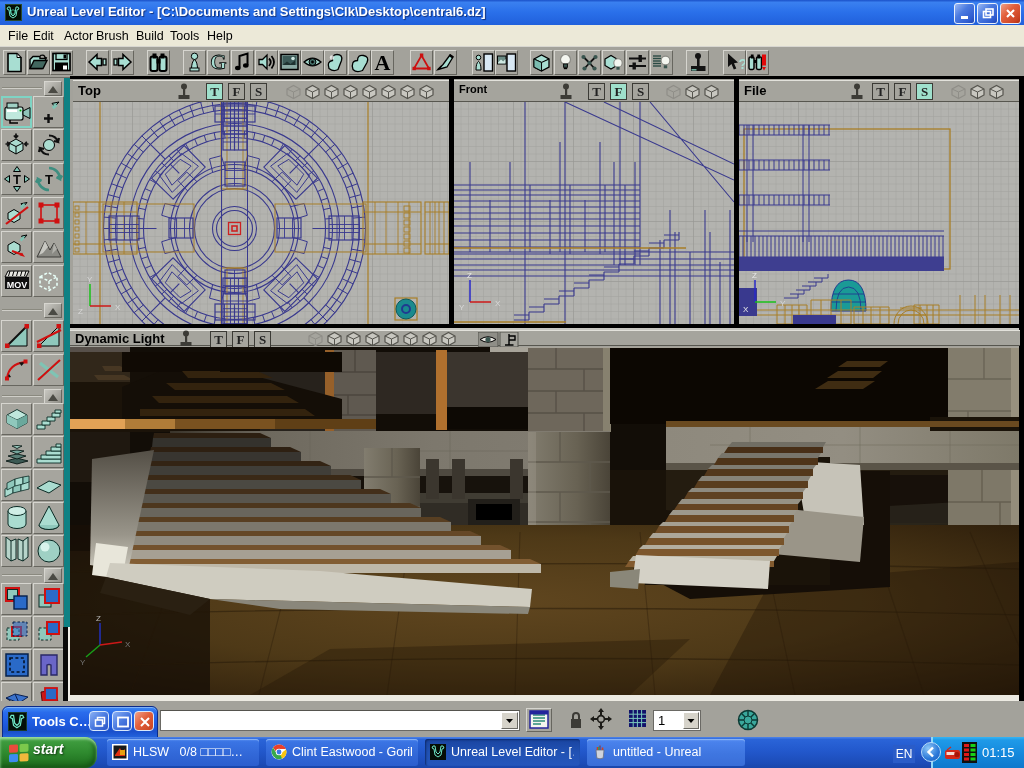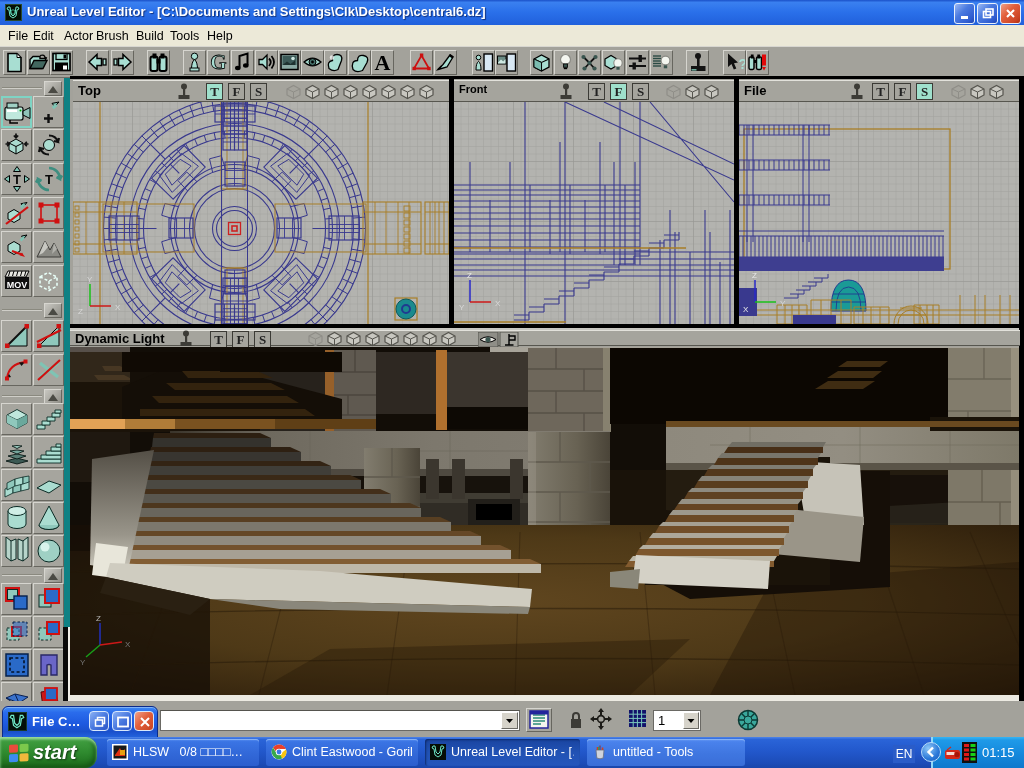--- a/index.html
+++ b/index.html
@@ -1145,21 +1145,21 @@
     <circle cx="11" cy="11" r="9.5" fill="#3aa89c" stroke="#0c3a34" stroke-width="1.5"></circle>
     <g stroke="#0c3a34" stroke-width="1.4" fill="none">
       <path d="M11 1.5 V20.5 M1.5 11 H20.5 M4.3 4.3 L17.7 17.7 M17.7 4.3 L4.3 17.7"></path>
     </g>
     <circle cx="11" cy="11" r="4" fill="#3aa89c" stroke="#0c3a34"></circle>
   </svg>
 <div class="abs" style="left:2px;top:706px;width:156px;height:32px;border-radius:6px 6px 0 0;background:linear-gradient(180deg,#3f8bf4 0%,#2a6cec 18%,#1e5ae0 55%,#1a50cc 82%,#2262dc 100%);border:1px solid #0a2a8a;box-shadow:inset 0 1px 0 #7fb2f8;">
     <div class="abs" style="left:5px;top:5px;width:19px;height:19px;background:#04100a;border:1px solid #1a3a2a;"><svg width="17" height="17" viewBox="0 0 15 15">
         <path d="M2 2 L4 2 L5 9 L7 11 L9 9 L10 2 L12 2 L13 4 L11 5 L10 11 L7 13 L4 11 L3 5 L1 4 Z" fill="none" stroke="#6fe8c8" stroke-width="1.1"></path>
       </svg></div>
-    <div class="abs" style="left:29px;top:7px;color:#fff;font-weight:bold;font-size:13px;">File C…</div>
+    <div class="abs" style="left:29px;top:7px;color:#fff;font-weight:bold;font-size:13px;">Tools C…</div>
   </div>
 <div class="abs" style="left:89px;top:711px;width:20px;height:20px;border-radius:4px;border:1px solid #d8e8fc;background:linear-gradient(135deg,#8ab0f4 0%,#4a7ae0 50%,#2a54c8 100%);">
     <svg width="18" height="18" style="position:absolute;left:1px;top:1px;">
       <rect x="4.5" y="7" width="7" height="6" fill="none" stroke="#fff" stroke-width="1.5"></rect>
       <path d="M6.5 7 V4.5 h7 v6 h-2.5" fill="none" stroke="#fff" stroke-width="1.5"></path>
     </svg>
   </div>
 <div class="abs" style="left:112px;top:711px;width:20px;height:20px;border-radius:4px;border:1px solid #d8e8fc;background:linear-gradient(135deg,#8ab0f4 0%,#4a7ae0 50%,#2a54c8 100%);">
     <svg width="18" height="18" style="position:absolute;left:1px;top:1px;">
       <rect x="4" y="4.5" width="10" height="9" fill="none" stroke="#fff" stroke-width="1.8"></rect>
@@ -1173,21 +1173,21 @@
 <div class="abs" style="left:0;top:737px;width:1024px;height:31px;background:linear-gradient(180deg,#4f85e8 0%,#2a64d8 8%,#2258cc 45%,#1c4cb8 85%,#1a46aa 100%);"></div>
 <div class="abs" style="left:0;top:737px;width:97px;height:31px;border-radius:0 12px 12px 0;background:linear-gradient(180deg,#6abf6a 0%,#3f9c3f 12%,#2f8a2f 50%,#1f701f 90%,#1a641a 100%);box-shadow:inset 0 2px 3px #9fdf9f,inset -3px -2px 5px #155515;">
     <svg class="abs" style="left:8px;top:5px;" width="22" height="21" viewBox="0 0 22 21">
       <g transform="skewY(-4)">
         <rect x="1" y="3" width="9" height="8" rx="1.5" fill="#e84c3c"></rect>
         <rect x="11.5" y="3" width="9" height="8" rx="1.5" fill="#7cc84c"></rect>
         <rect x="1" y="12.5" width="9" height="8" rx="1.5" fill="#3c8cf0"></rect>
         <rect x="11.5" y="12.5" width="9" height="8" rx="1.5" fill="#f0b83c"></rect>
       </g>
     </svg>
-    <div class="abs" style="left:33px;top:4px;color:#fff;font-size:20px;font-weight:bold;font-style:italic;text-shadow:1px 1px 2px #143a14;">start</div>
+    <div class="abs" style="left:33px;top:4px;color:#fff;font-size:14px;font-weight:bold;font-style:italic;text-shadow:1px 1px 2px #143a14;">start</div>
   </div>
 <div class="abs" style="left:107px;top:739px;width:152px;height:27px;border-radius:3px;background:linear-gradient(180deg,#5a90f0 0%,#3a74e4 10%,#3268d8 55%,#2c5ece 100%);box-shadow:inset 0 1px 0 #88b2f4;">
     <div class="abs" style="left:5px;top:5px;width:16px;height:16px;"><svg width="16" height="16">
         <rect x="0" y="0" width="16" height="16" fill="#fff"></rect>
         <rect x="1.5" y="1.5" width="13" height="13" fill="#181818"></rect>
         <path d="M3 11 L8 4 L10 8 L13 5 L13 12 L3 12 Z" fill="#e03010"></path>
         <rect x="8" y="6" width="5" height="5" fill="#e8a010"></rect>
       </svg></div>
     <div class="abs" style="left:26px;top:6px;color:#fff;font-size:12.5px;white-space:nowrap;overflow:hidden;width:120px;">HLSW&nbsp;&nbsp; 0/8 □□□□…</div>
   </div>
@@ -1209,21 +1209,21 @@
       </svg></div>
     <div class="abs" style="left:26px;top:6px;color:#fff;font-size:12.5px;white-space:nowrap;overflow:hidden;width:123px;">Unreal Level Editor - […</div>
   </div>
 <div class="abs" style="left:587px;top:739px;width:158px;height:27px;border-radius:3px;background:linear-gradient(180deg,#6a9cf4 0%,#4a82ec 10%,#3f76e0 55%,#3a6ed8 100%);box-shadow:inset 0 1px 0 #88b2f4;">
     <div class="abs" style="left:5px;top:5px;width:16px;height:16px;"><svg width="16" height="16" viewBox="0 0 16 16">
         <path d="M4 6 L12 6 L11.2 14 q-3.2 1.6 -6.4 0 Z" fill="#cfd4dc" stroke="#6a7080" stroke-width="0.8"></path>
         <path d="M5.5 6 V3 M8 6 V1.5 M10.5 6 V3.5" stroke="#d04020" stroke-width="1.6"></path>
         <path d="M8 6 V2" stroke="#3058c8" stroke-width="1.4"></path>
         <path d="M6.8 6 V2.8" stroke="#28a048" stroke-width="1.2"></path>
       </svg></div>
-    <div class="abs" style="left:26px;top:6px;color:#fff;font-size:12.5px;white-space:nowrap;overflow:hidden;width:126px;">untitled - Tools</div>
+    <div class="abs" style="left:26px;top:6px;color:#fff;font-size:12.5px;white-space:nowrap;overflow:hidden;width:126px;">untitled - Unreal</div>
   </div>
 <div class="abs" style="left:893px;top:745px;width:22px;height:18px;background:#2a5cc8;color:#fff;font-size:12px;text-align:center;line-height:18px;">EN</div>
 <div class="abs" style="left:931px;top:737px;width:93px;height:31px;background:linear-gradient(180deg,#35b5f4 0%,#1f9ae8 10%,#1488dc 55%,#0f78cc 100%);border-left:2px solid #8fd8f8;"></div>
 <div class="abs" style="left:921px;top:742px;width:20px;height:20px;border-radius:50%;background:radial-gradient(circle at 35% 30%,#8fc8f8,#2a78d8 60%,#1a58b8);border:1px solid #b8dcf8;"><svg width="18" height="18">
       <path d="M11 4.5 L6.5 9 L11 13.5" stroke="#fff" stroke-width="2.4" fill="none"></path>
     </svg></div>
 <svg class="abs" style="left:944px;top:746px;" width="17" height="14">
     <rect x="1" y="4" width="15" height="9" rx="2" fill="#d42818"></rect>
     <rect x="2.5" y="6" width="8" height="3" fill="#f8d8d0"></rect>
     <circle cx="13" cy="8.5" r="2.6" fill="#a81408"></circle>

